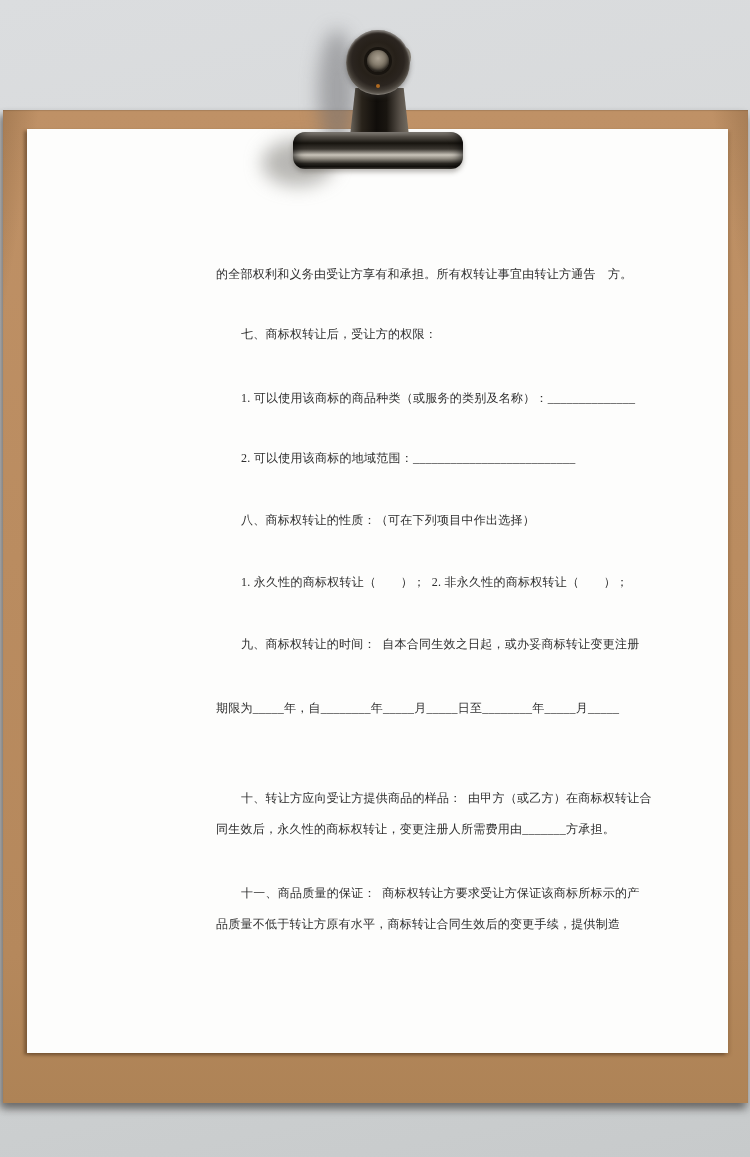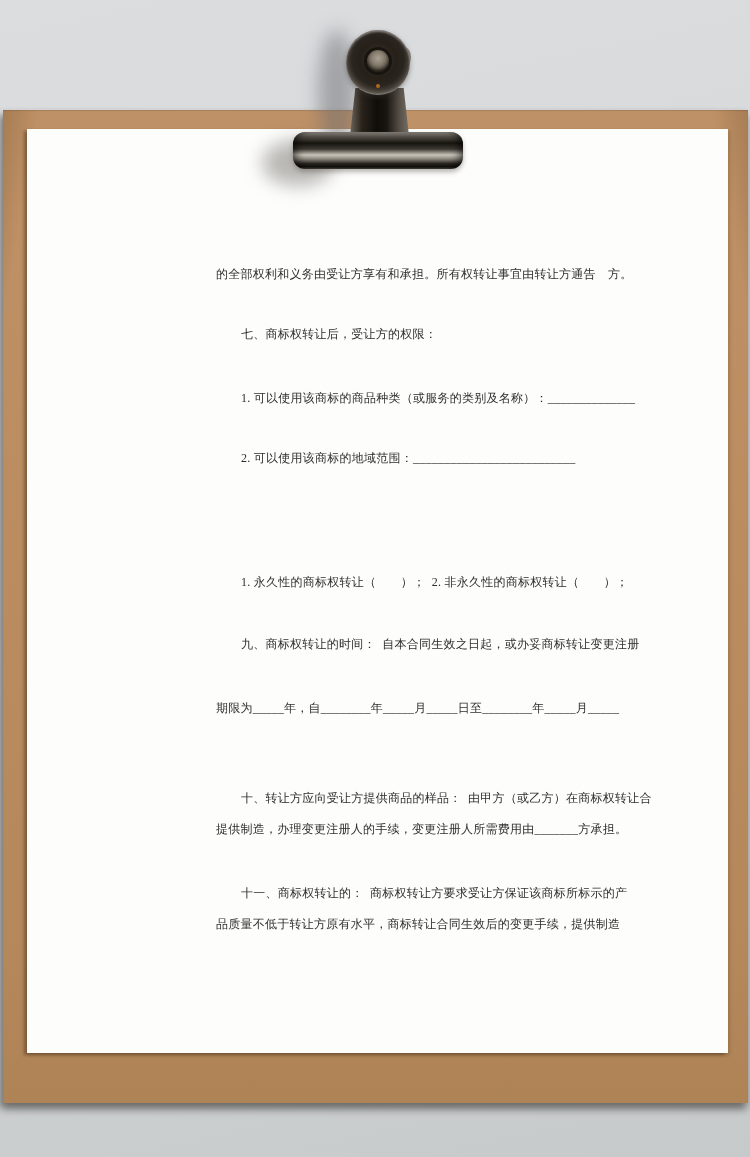--- a/index.html
+++ b/index.html
@@ -153,26 +153,27 @@
 
 <div class="scene">
 
   <div class="clipboard"></div>
 
   <div class="paper">
     <div class="doc-line l-margin" style="top:137px">的全部权利和义务由受让方享有和承担。所有权转让事宜由转让方通告　方。</div>
     <div class="doc-line l-indent" style="top:197px">七、商标权转让后，受让方的权限：</div>
     <div class="doc-line l-indent" style="top:261px">1. 可以使用该商标的商品种类（或服务的类别及名称）：______________</div>
     <div class="doc-line l-indent" style="top:321px">2. 可以使用该商标的地域范围：__________________________</div>
+    <div class="doc-line l-indent" style="top:383px">八、商标权转让的性质：（可在下列项目中作出选择）</div>
     <div class="doc-line l-indent" style="top:445px">1. 永久性的商标权转让（　　）；  2. 非永久性的商标权转让（　　）；</div>
     <div class="doc-line l-indent" style="top:507px">九、商标权转让的时间：  自本合同生效之日起，或办妥商标转让变更注册</div>
     <div class="doc-line l-margin" style="top:571px">期限为_____年，自________年_____月_____日至________年_____月_____</div>
     <div class="doc-line l-indent" style="top:661px">十、转让方应向受让方提供商品的样品：  由甲方（或乙方）在商标权转让合</div>
-    <div class="doc-line l-margin" style="top:692px">提供制造，办理变更注册人的手续，变更注册人所需费用由_______方承担。</div>
-    <div class="doc-line l-indent" style="top:756px">十一、商标权转让的：  商标权转让方要求受让方保证该商标所标示的产</div>
+    <div class="doc-line l-margin" style="top:692px">同生效后，永久性的商标权转让，变更注册人所需费用由_______方承担。</div>
+    <div class="doc-line l-indent" style="top:756px">十一、商品质量的保证：  商标权转让方要求受让方保证该商标所标示的产</div>
     <div class="doc-line l-margin" style="top:787px">品质量不低于转让方原有水平，商标转让合同生效后的变更手续，提供制造</div>
   </div>
 
   <div class="clip-shadow-left"></div>
   <div class="clip-bar-shadow"></div>
   <div class="clip-hook"></div>
   <div class="clip-arm"></div>
   <div class="clip-knob">
     <div class="clip-knob-hole"></div>
     <div class="clip-glint"></div>

